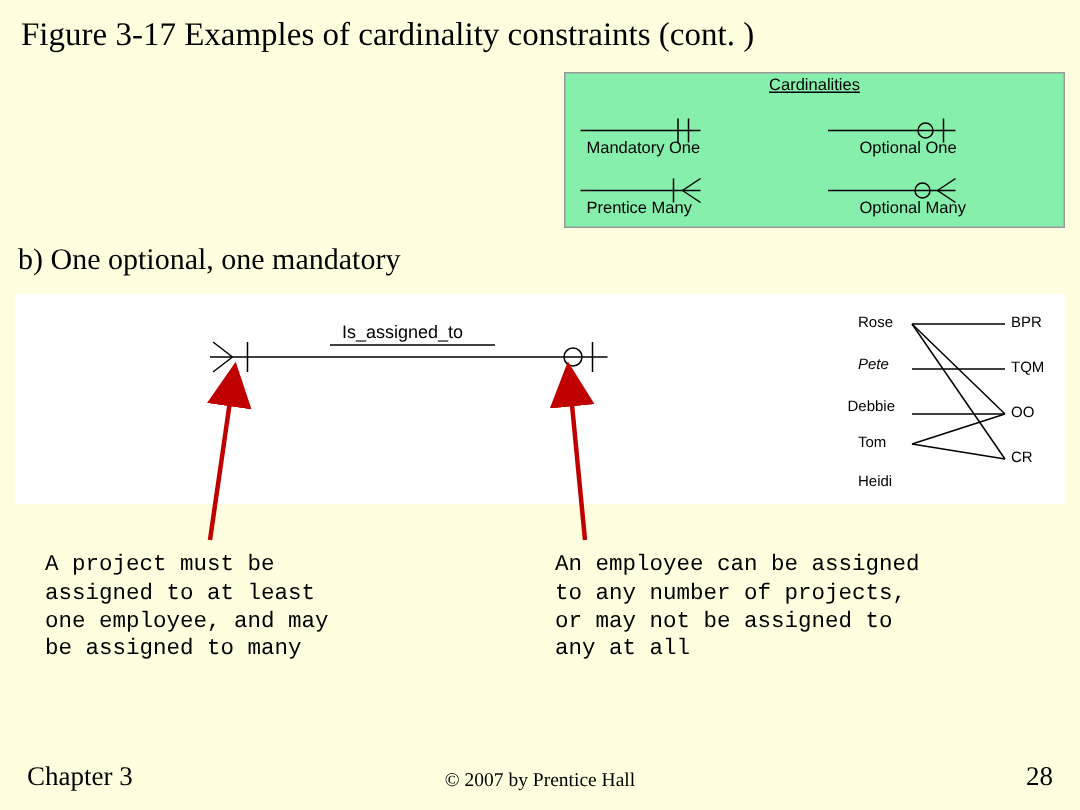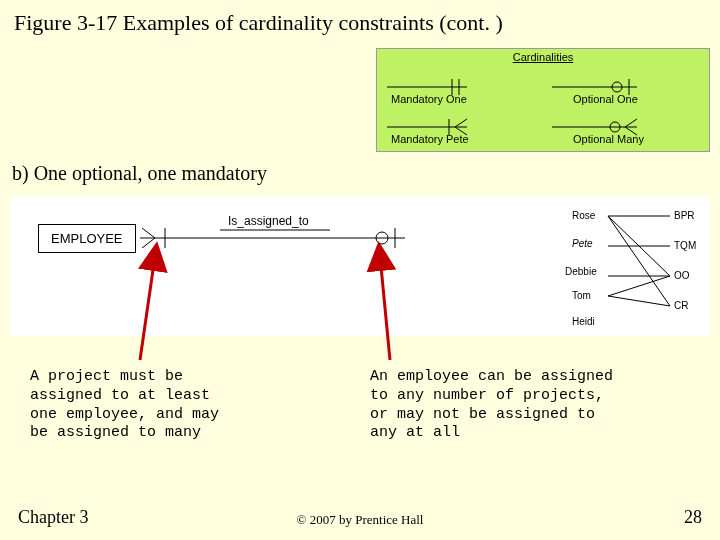--- a/index.html
+++ b/index.html
@@ -18,21 +18,21 @@
     left: 14px;
     font-size: 22px;
     font-family: Georgia, serif;
   }
   .legend-box {
     position: absolute;
     top: 48px;
     left: 376px;
     width: 332px;
     height: 102px;
-    background: #bef264;
+    background: #86efac;
     border: 1px solid #999;
   }
   .legend-title {
     position: absolute;
     top: 2px;
     left: 50%;
     transform: translateX(-50%);
     font-size: 11px;
     text-decoration: underline;
   }
@@ -128,21 +128,21 @@
     <line x1="78" y1="78" x2="90" y2="70" stroke="#000"></line>
     <line x1="78" y1="78" x2="90" y2="86" stroke="#000"></line>
 
     <line x1="175" y1="78" x2="260" y2="78" stroke="#000"></line>
     <circle cx="238" cy="78" r="5" fill="none" stroke="#000"></circle>
     <line x1="248" y1="78" x2="260" y2="70" stroke="#000"></line>
     <line x1="248" y1="78" x2="260" y2="86" stroke="#000"></line>
   </svg>
   <div class="legend-row" style="top:44px; left:14px;">Mandatory One</div>
   <div class="legend-row" style="top:44px; left:196px;">Optional One</div>
-  <div class="legend-row" style="top:84px; left:14px;">Mandatory Pete</div>
+  <div class="legend-row" style="top:84px; left:14px;">Prentice Many</div>
   <div class="legend-row" style="top:84px; left:196px;">Optional Many</div>
 </div>
 
 <div class="subtitle">b) One optional, one mandatory</div>
 
 <div class="diagram-area">
   <svg width="700" height="140">
 
     <line x1="130" y1="42" x2="395" y2="42" stroke="#000"></line>
 
@@ -158,21 +158,20 @@
     <g stroke="#000">
       <line x1="598" y1="20" x2="660" y2="20"></line>
       <line x1="598" y1="20" x2="660" y2="80"></line>
       <line x1="598" y1="20" x2="660" y2="110"></line>
       <line x1="598" y1="50" x2="660" y2="50"></line>
       <line x1="598" y1="80" x2="660" y2="80"></line>
       <line x1="598" y1="100" x2="660" y2="80"></line>
       <line x1="598" y1="100" x2="660" y2="110"></line>
     </g>
   </svg>
-  <div class="entity-box" style="top:28px; left:28px;">EMPLOYEE</div>
   <div class="rel-label" style="top:18px; left:218px;">Is_assigned_to</div>
 
   <div class="mini-label" style="top:14px; left:562px;">Rose</div>
   <div class="mini-label" style="top:42px; left:562px;font-style:italic;">Pete</div>
   <div class="mini-label" style="top:70px; left:555px;">Debbie</div>
   <div class="mini-label" style="top:94px; left:562px;">Tom</div>
   <div class="mini-label" style="top:120px; left:562px;">Heidi</div>
 
   <div class="mini-label" style="top:14px; left:664px;">BPR</div>
   <div class="mini-label" style="top:44px; left:664px;">TQM</div>

